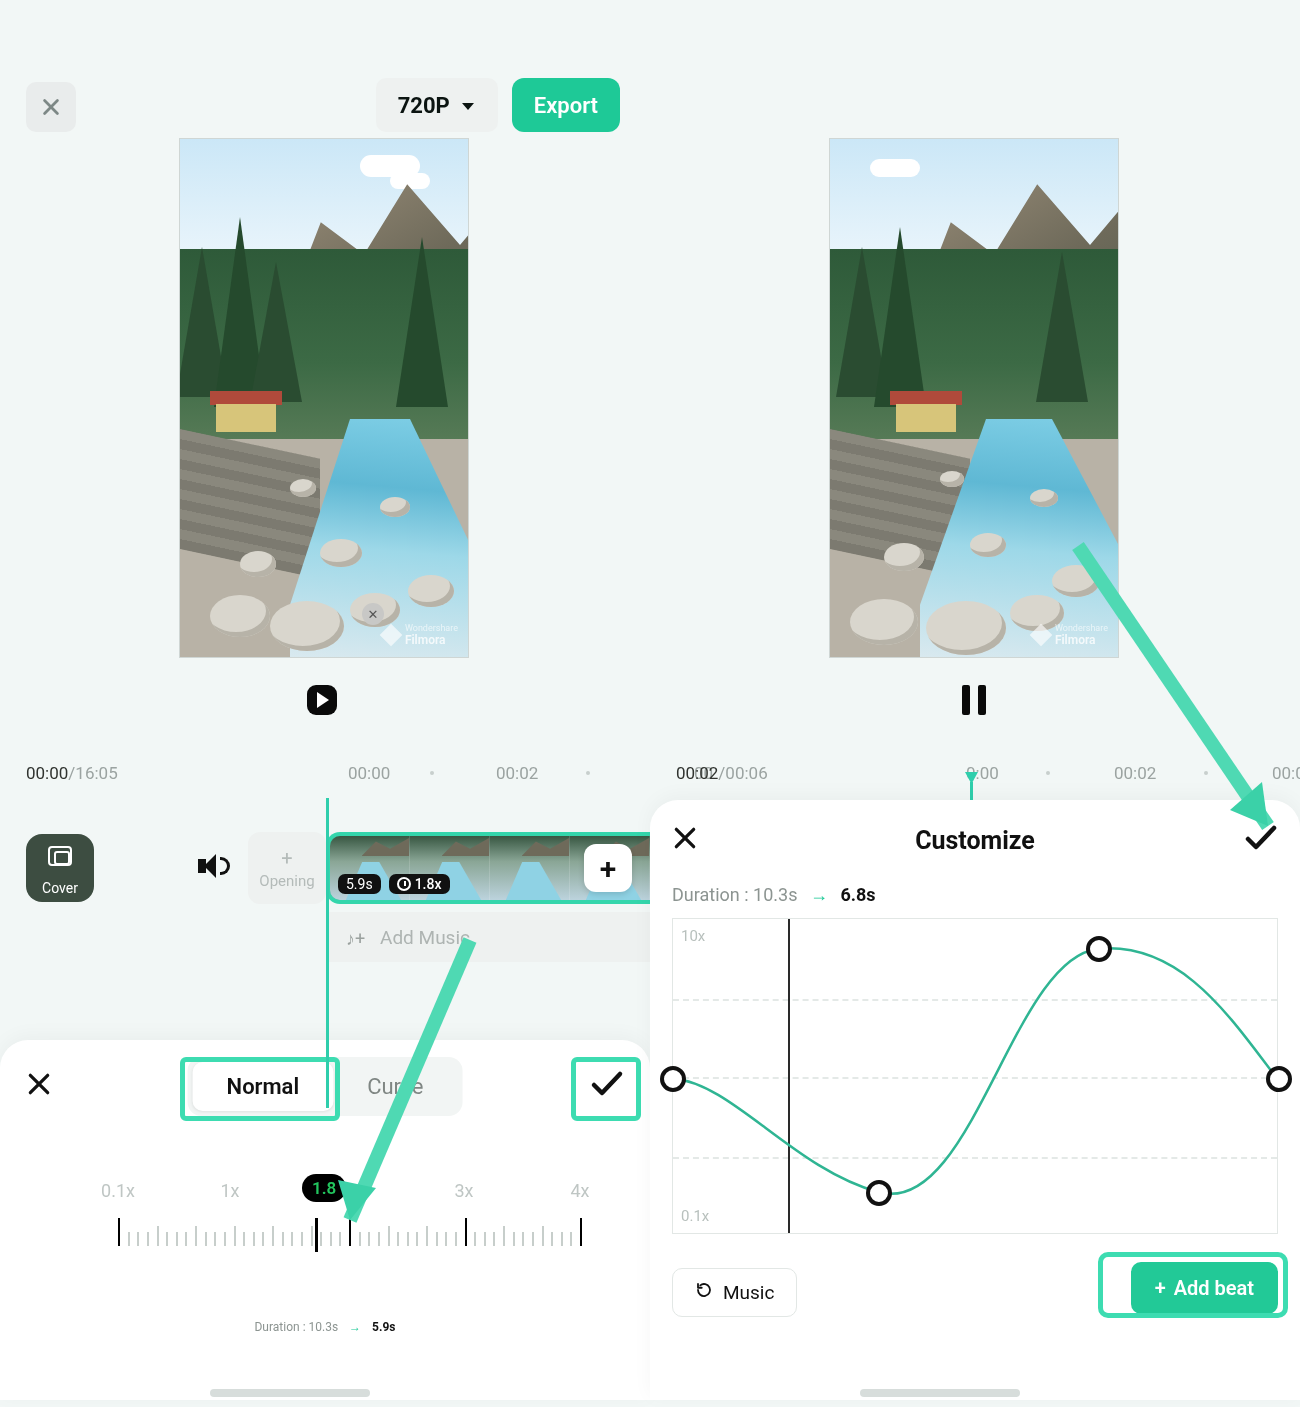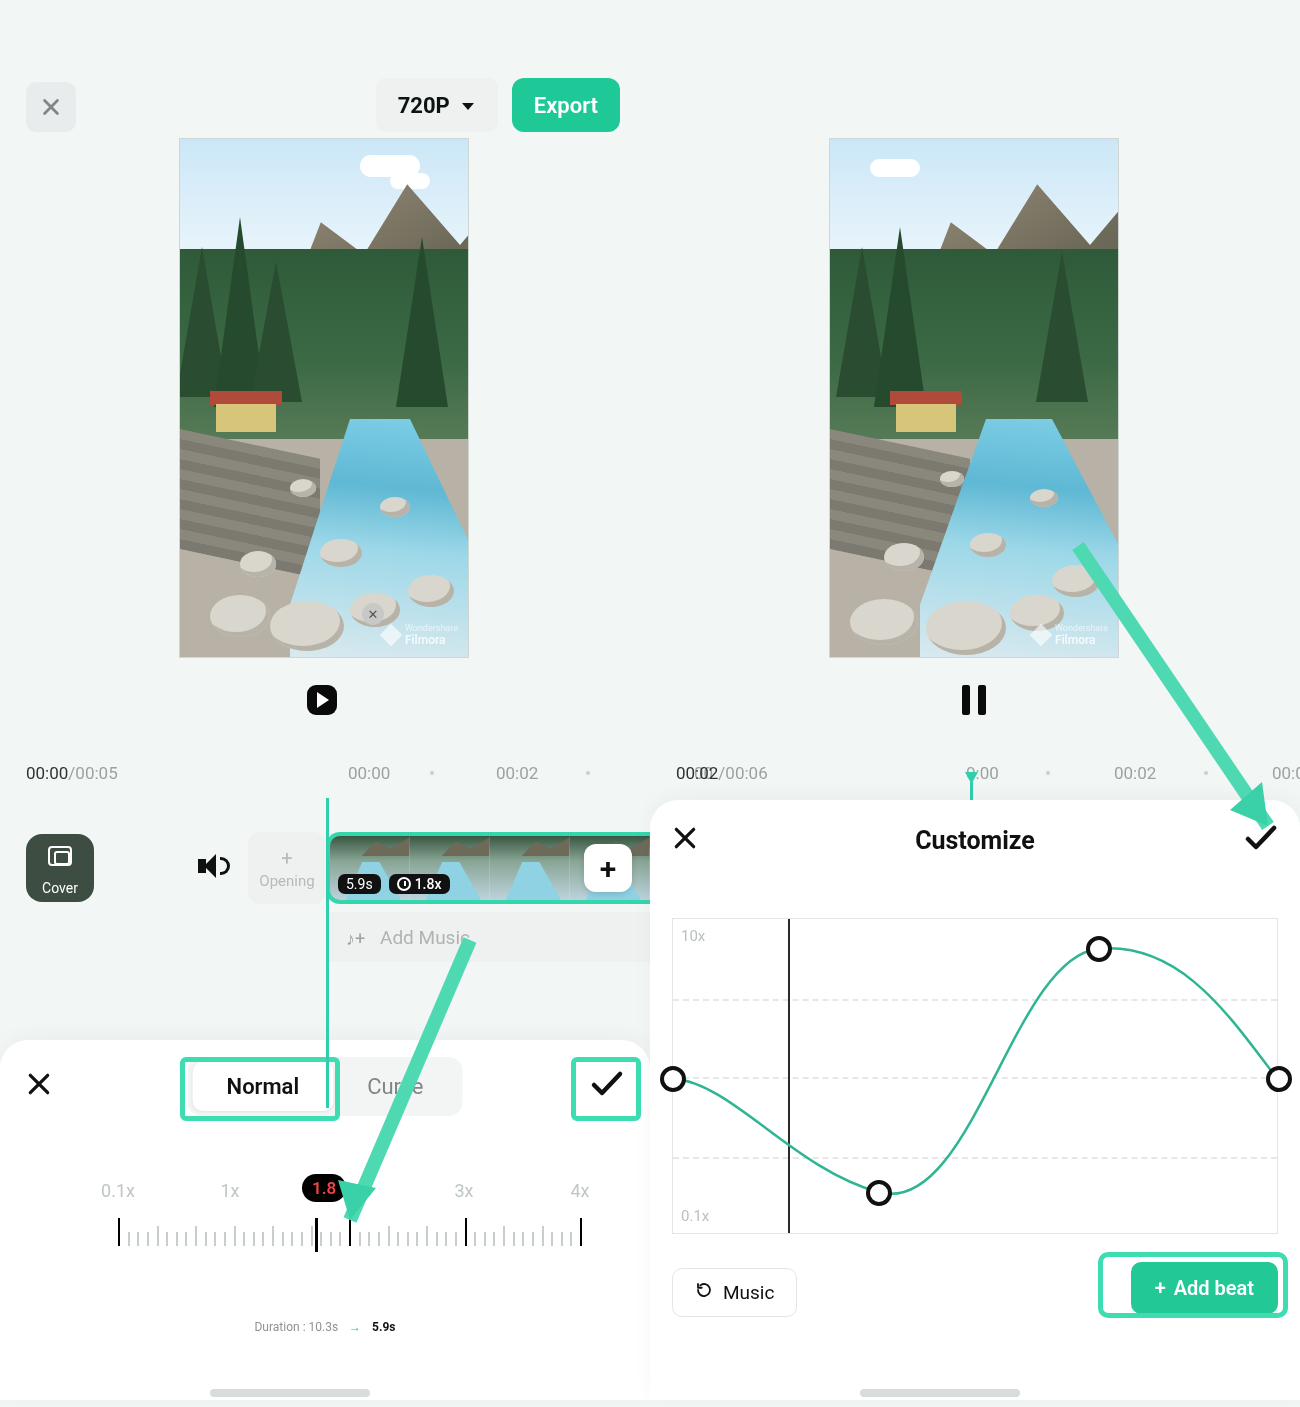--- a/index.html
+++ b/index.html
@@ -145,21 +145,21 @@
   .check-ic{ font-size:34px; color:#111; font-weight:700; margin-left:auto; }
   .tabs{ position:absolute; left:50%; transform:translateX(-50%); display:flex; background:#f2f5f4; border-radius:14px; padding:5px; gap:0; }
   .tab{ padding:12px 34px; border-radius:10px; font-size:22px; color:#7f8683; }
   .tab.active{ background:#fff; color:#111; font-weight:600; box-shadow:0 1px 3px rgba(0,0,0,.08); }
   .hl-box{ position:absolute; border:5px solid #3ddcb1; border-radius:6px; pointer-events:none; }
   .hl-tabs{ left:180px; top:1057px; width:160px; height:64px; }
   .hl-check-left{ left:571px; top:1057px; width:70px; height:64px; }
   .speed-scale{ position:absolute; top:1180px; left:100px; right:40px; height:90px; }
   .scale-labels{ position:relative; height:26px; font-size:18px; color:#bfc6c4; }
   .scale-labels span{ position:absolute; transform:translateX(-50%); }
-  .scale-bubble{ position:absolute; top:-6px; left:234px; background:#000; color:#ef4444; font-size:17px; font-weight:600; padding:4px 10px; border-radius:14px; }
+  .scale-bubble{ position:absolute; top:-6px; left:234px; background:#000; color:#22c55e; font-size:17px; font-weight:600; padding:4px 10px; border-radius:14px; }
   .scale-ticks{ position:absolute; top:36px; left:0; right:0; height:40px; }
   .tick{ position:absolute; bottom:10px; width:2px; background:#c7cecb; }
   .tick.major{ height:28px; background:#000; }
   .tick.mid{ height:20px; }
   .tick.minor{ height:14px; }
   .tick.cursor{ height:34px; width:3px; background:#000; bottom:4px;}
   .duration-row{ position:absolute; top:1320px; left:0; right:0; text-align:center; font-size:12px; }
   .duration-row .lbl{ color:#8c9491; }
   .duration-row .arrow{ color:#1ec997; font-weight:800; margin:0 8px;}
   .duration-row .new{ color:#111; font-weight:700; }
@@ -263,21 +263,21 @@
       </div>
     </div>
   </div>
 
   <div class="play-btn">
     <div class="play-wrap"></div>
   </div>
 
   <div class="time-row">
     <span class="cur">00:00</span>
-    <span>/00:05</span>
+    <span>/16:05</span>
     <div class="marks">
       <span style="position:absolute;left:42px;">00:00</span>
       <div class="tick-dot" style="position:absolute;left:124px;"></div>
       <span style="position:absolute;left:190px;">00:02</span>
       <div class="tick-dot" style="position:absolute;left:280px;"></div>
       <span style="position:absolute;left:352px;margin-left:36px;">00</span>
     </div>
   </div>
 
   <div class="clip-row">
@@ -487,20 +487,26 @@
             <path d="M4 4l16 16M20 4L4 20" stroke="#111" stroke-width="3" stroke-linecap="round"></path>
           </svg>
       </span>
       <span class="title">Customize</span>
       <span class="check-ic">
         <svg width="34" height="28" viewBox="0 0 34 28">
             <path d="M4 15l8 8L30 4" stroke="#111" stroke-width="4.5" fill="none" stroke-linecap="round" stroke-linejoin="round"></path>
           </svg>
       </span>
     </div>
+    <div class="right-duration">
+      <span>Duration : </span>
+      <span>10.3s</span>
+      <span class="arrow">→</span>
+      <span class="new">6.8s</span>
+    </div>
   </div>
 
   <div class="graph">
     <span class="ylab top">10x</span>
     <span class="ylab bot">0.1x</span>
     <div class="dashed" style="top:80px;"></div>
     <div class="dashed" style="top:158px;"></div>
     <div class="dashed" style="top:238px;"></div>
     <div class="vcursor" style="left:115px;"></div>
     <svg class="curve" viewBox="0 0 606 316" preserveAspectRatio="none">

